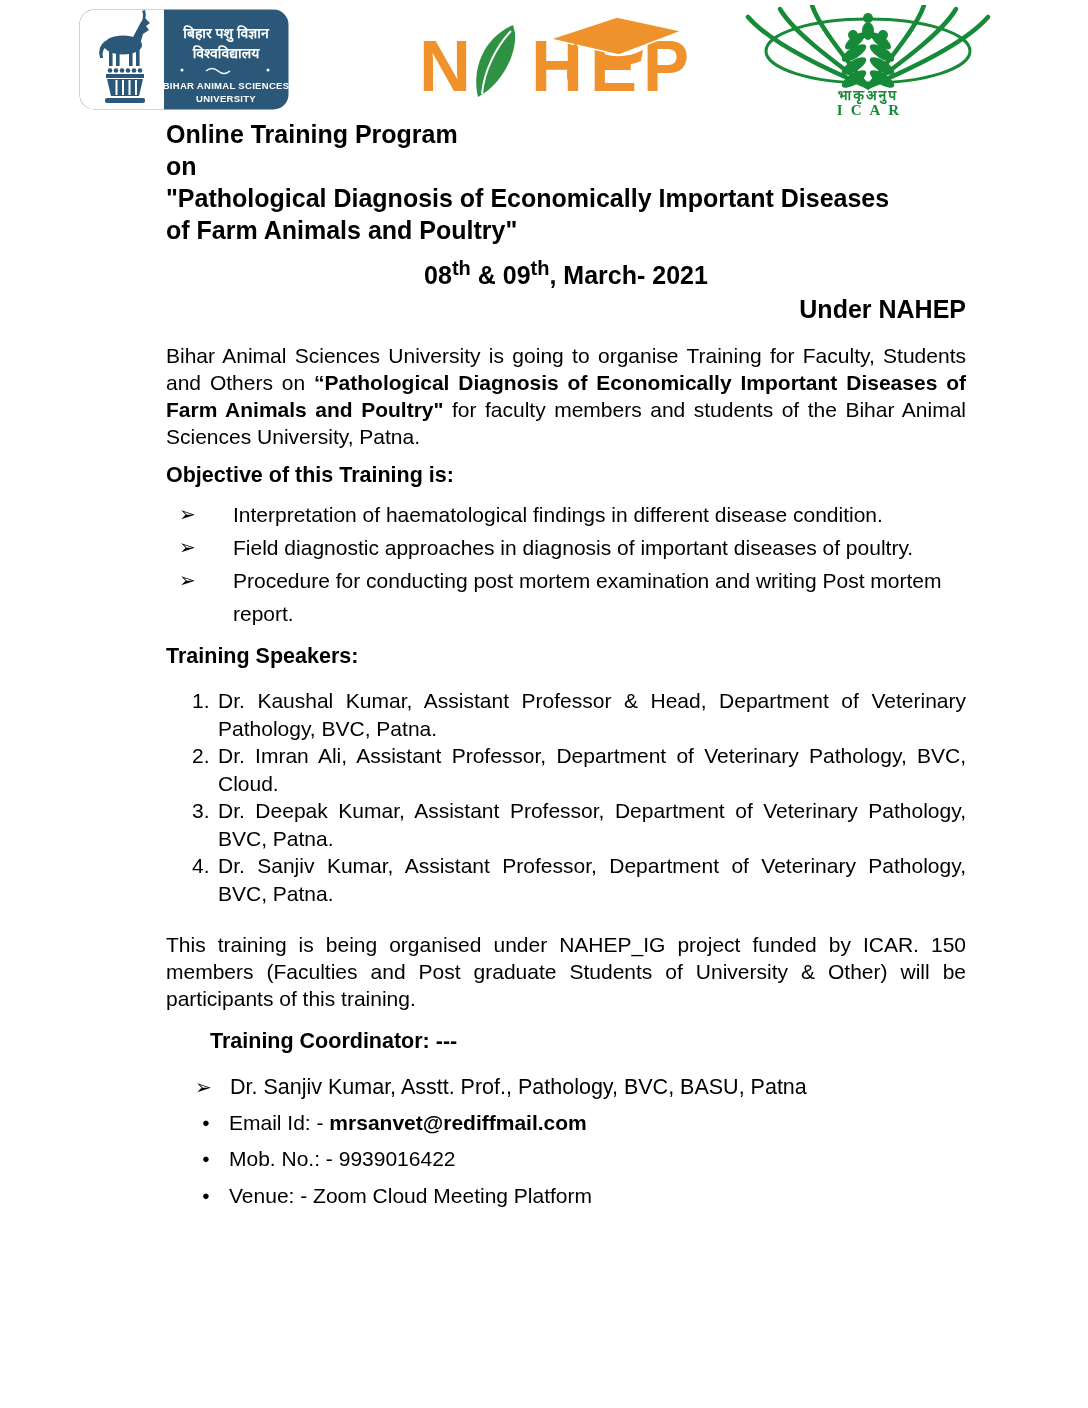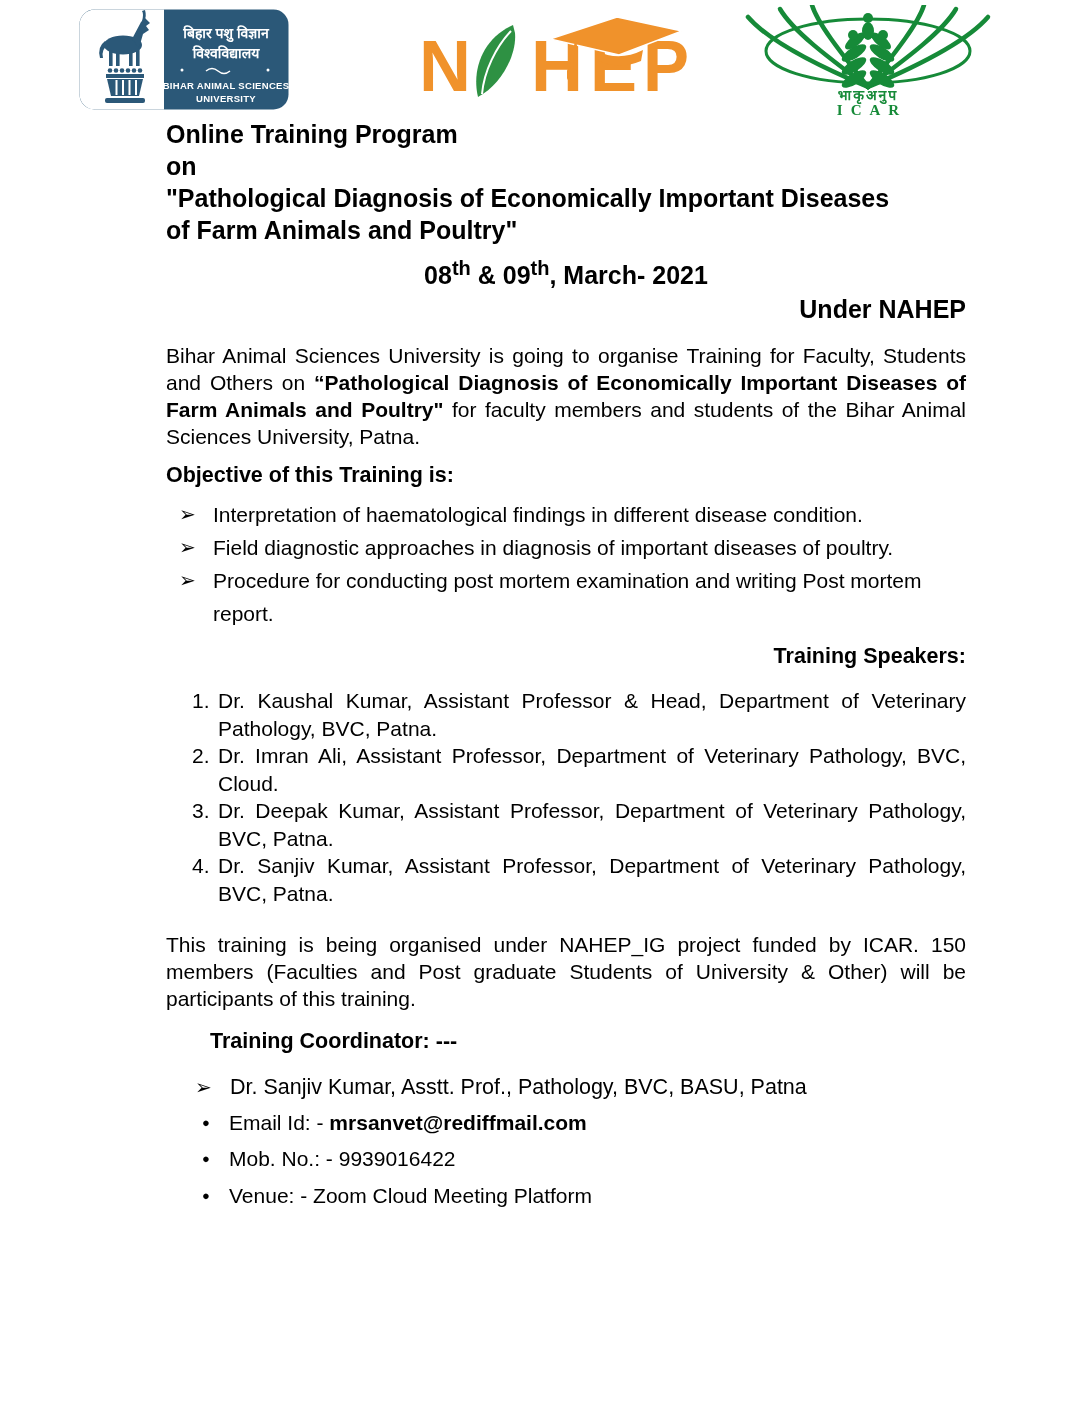--- a/index.html
+++ b/index.html
@@ -24,21 +24,21 @@
   .under-line { text-align:right; font-weight:bold; font-size:25px; line-height:32px; }
 
   .para { font-size:21px; line-height:27px; margin:17px 0 0 0; }
   .justify { text-align:justify; }
 
   .sect-heading { font-size:21.5px; font-weight:bold; line-height:27px; margin-top:12px; }
 
   .arrow-list { margin-top:9px; }
   .arrow-item { display:flex; font-size:21px; line-height:33px; }
   .arrow-marker { flex:none; width:34px; margin-left:13px; font-size:20px; }
-  .arrow-item .t { flex:1; }
+  .arrow-item .t { flex:1;margin-left:20px; }
 
   .num-list { margin-top:17px; }
   .num-item { display:flex; font-size:21px; line-height:27.5px; }
   .num-marker { flex:none; width:26px; margin-left:26px; }
   .num-item .t { flex:1; text-align:justify; }
 
   .coord-name-row { display:flex; font-size:21.5px; line-height:28px; margin-top:18px; }
   .coord-arrow { flex:none; width:35px; margin-left:29px; font-size:20px; }
   .dot-row { display:flex; font-size:21px; line-height:28px; margin-top:8px; }
   .dot-marker { flex:none; width:27px; margin-left:36px; font-size:13px; line-height:28px; }
@@ -166,21 +166,21 @@
     <div class="arrow-item">
       <span class="arrow-marker">➢</span>
       <span class="t">Field diagnostic approaches in diagnosis of important diseases of poultry.</span>
     </div>
     <div class="arrow-item">
       <span class="arrow-marker">➢</span>
       <span class="t">Procedure for conducting post mortem examination and writing Post mortem report.</span>
     </div>
   </div>
 
-  <div class="sect-heading" style="margin-top:13px;text-align:right;">Training Speakers:</div>
+  <div class="sect-heading" style="margin-top:13px;">Training Speakers:</div>
 
   <div class="num-list">
     <div class="num-item">
       <span class="num-marker">1.</span>
       <span class="t">Dr. Kaushal Kumar, Assistant Professor &amp; Head, Department of Veterinary Pathology, BVC, Patna.</span>
     </div>
     <div class="num-item">
       <span class="num-marker">2.</span>
       <span class="t">Dr. Imran Ali, Assistant Professor, Department of Veterinary Pathology, BVC, Cloud.</span>
     </div>

